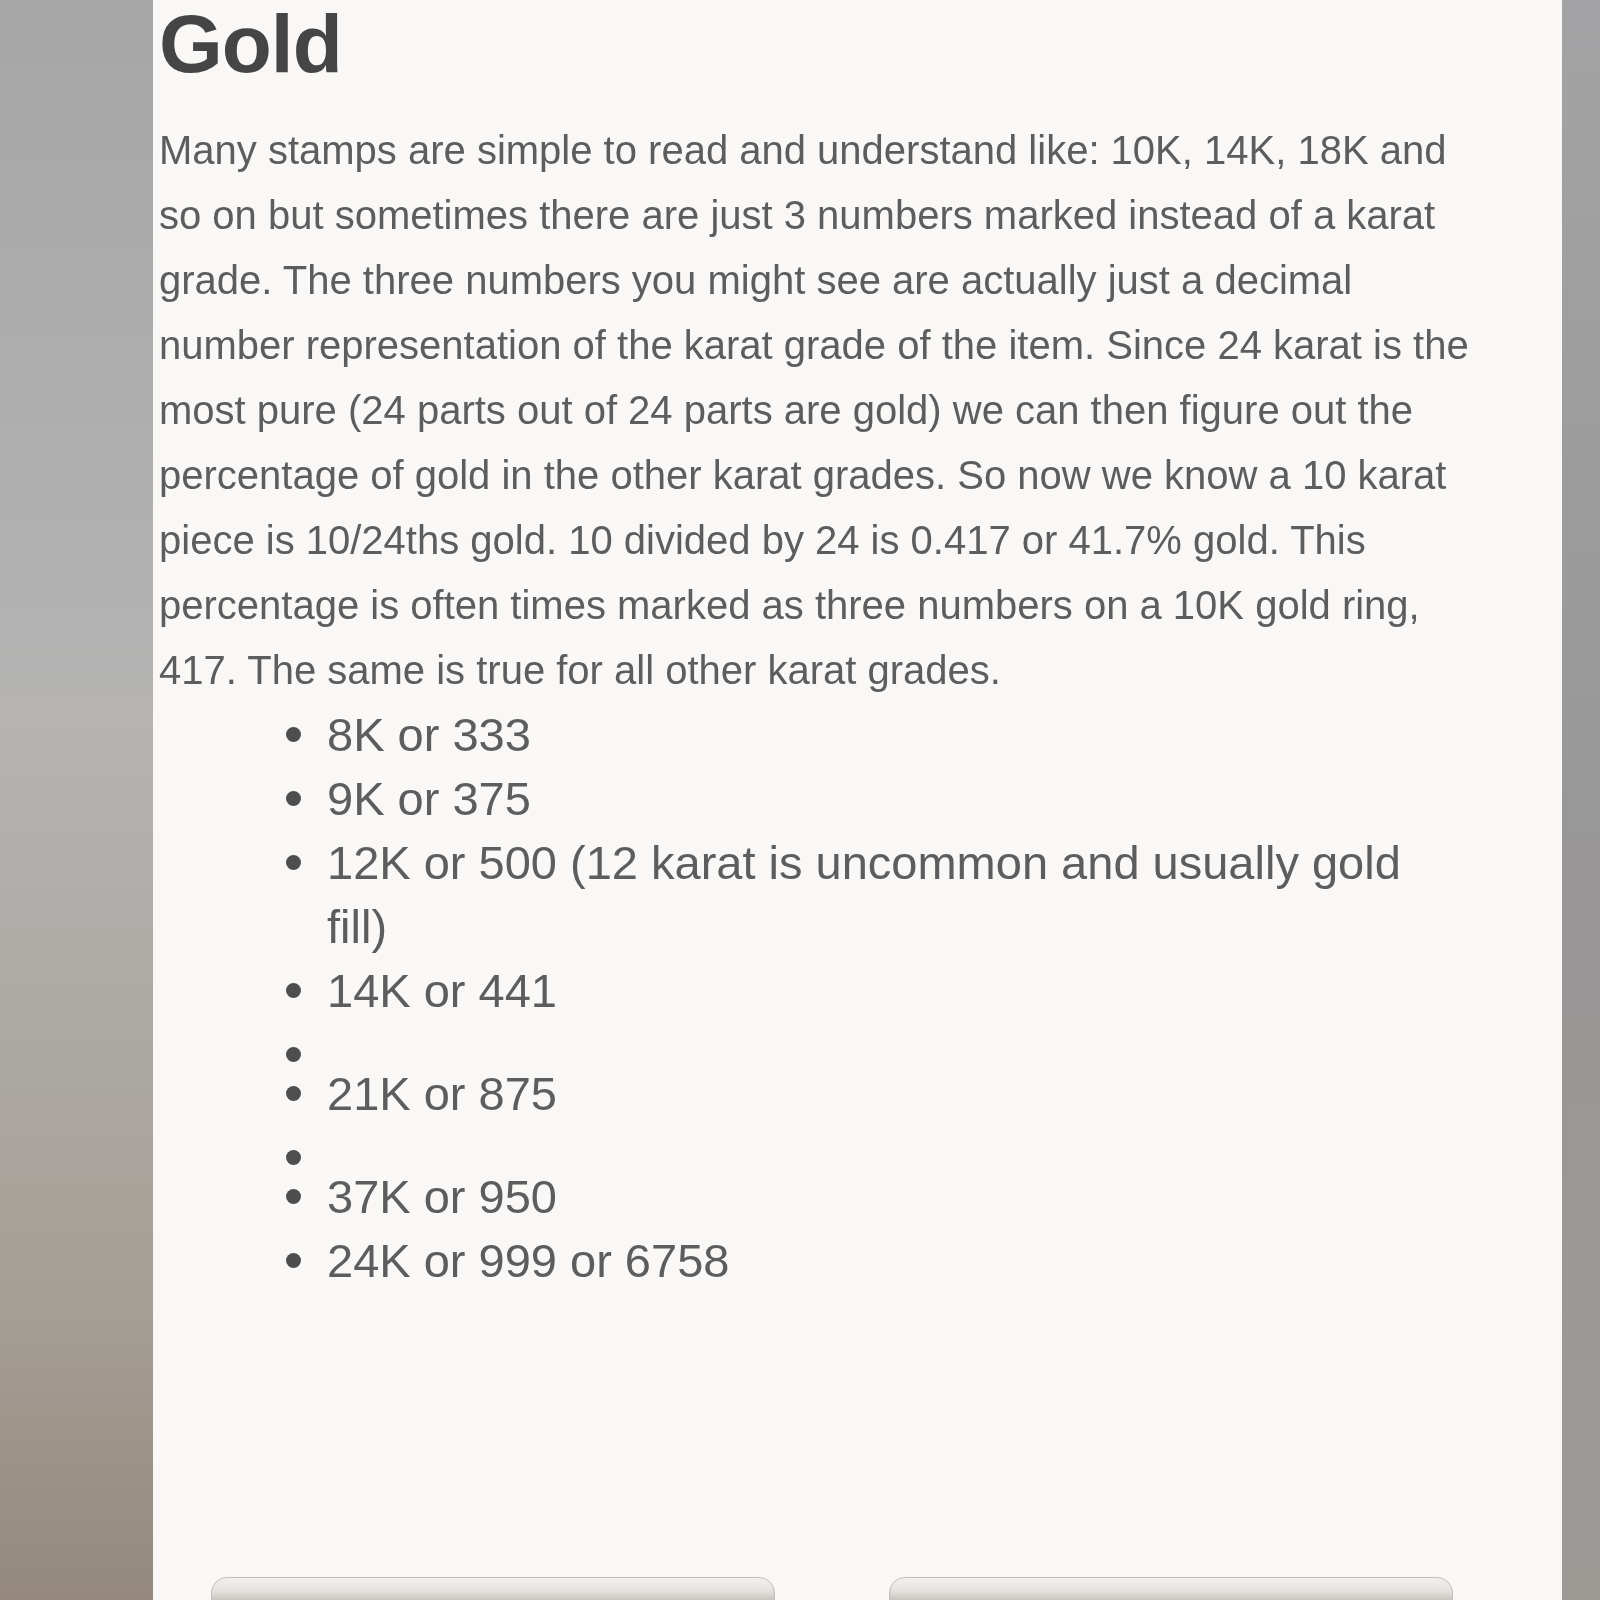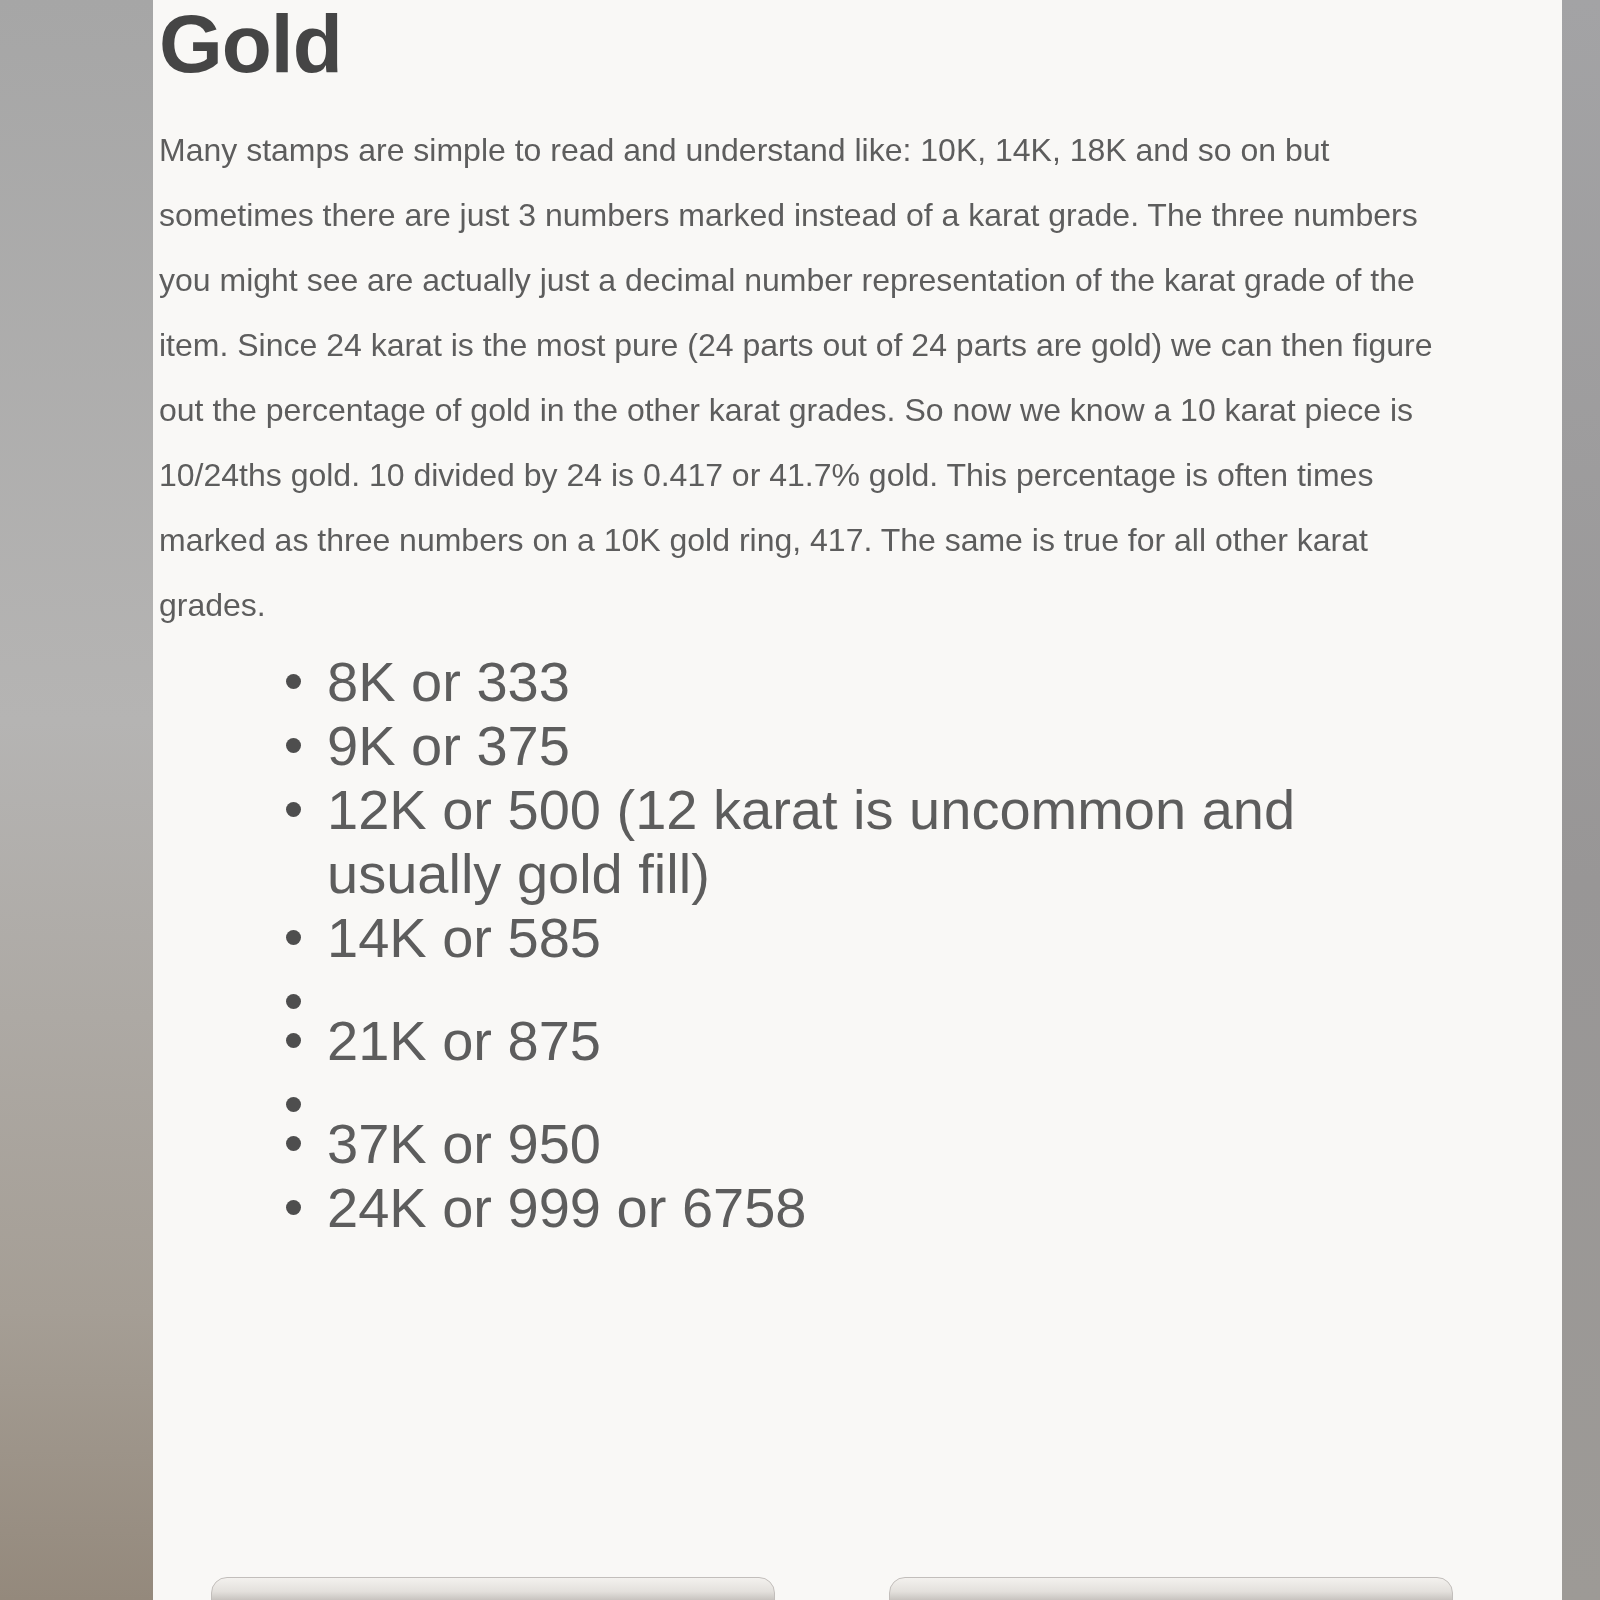--- a/index.html
+++ b/index.html
@@ -46,36 +46,36 @@
   .page h1 {
     margin: 0;
     padding: 2px 0 0 0;
     font-size: 82px;
     line-height: 84px;
     font-weight: bold;
     color: #454545;
     letter-spacing: -1px;
   }
   .page p.intro {
-    margin: 32px 0 12px 0;
+    margin: 32px 0 0 0;
     width: 1310px;
-    font-size: 32px;
+    font-size: 40px;
     line-height: 65px;
     font-weight: 400;
     color: #5d5d5d;
   }
   ul.karat-list {
     list-style: none;
     margin: 0;
     padding: 0;
   }
   ul.karat-list li {
     display: flex;
     align-items: flex-start;
-    font-size: 56px;
+    font-size: 47px;
     line-height: 64px;
     color: #5d5d5d;
     padding-right: 120px;
   }
   ul.karat-list .dot {
     flex: none;
     width: 15px;
     height: 15px;
     border-radius: 50%;
     background: #4e4e4e;
@@ -116,21 +116,21 @@
       <li>
         <span class="dot"></span>
         <span>9K or 375</span>
       </li>
       <li>
         <span class="dot"></span>
         <span>12K or 500 (12 karat is uncommon and usually gold fill)</span>
       </li>
       <li>
         <span class="dot"></span>
-        <span>14K or 585</span>
+        <span>14K or 441</span>
       </li>
       <li>
         <span class="dot"></span>
       </li>
       <li>
         <span class="dot"></span>
         <span>21K or 875</span>
       </li>
       <li>
         <span class="dot"></span>

